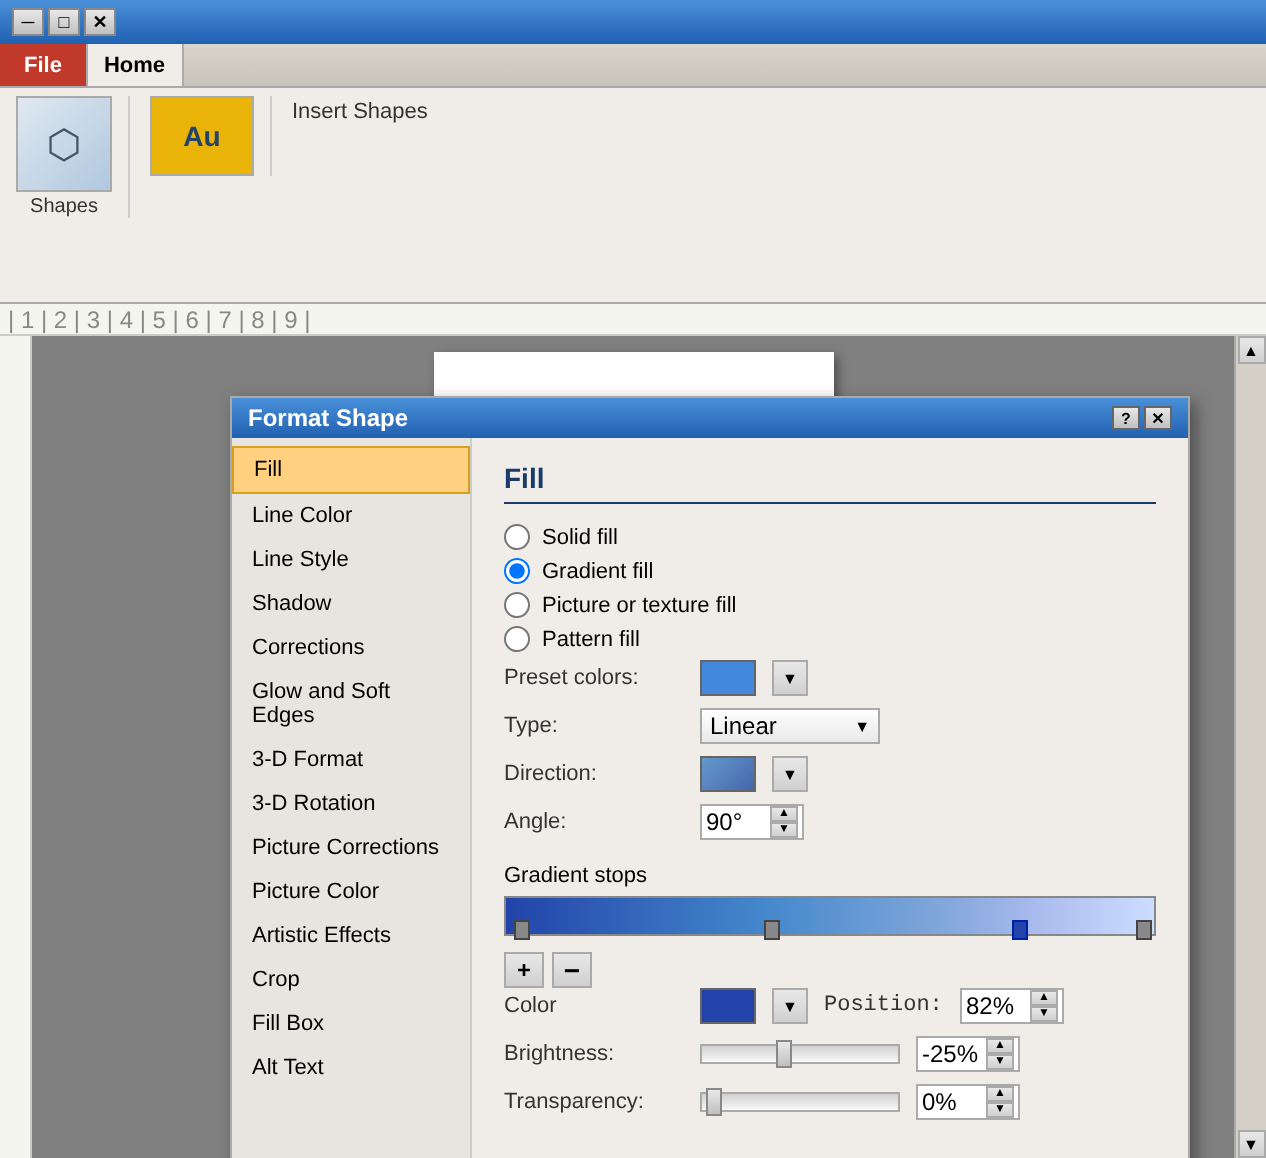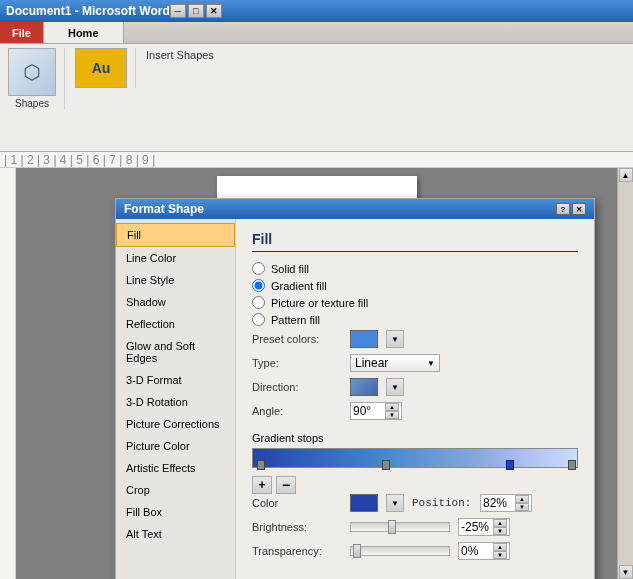--- a/index.html
+++ b/index.html
@@ -33,21 +33,21 @@
       border-bottom: 1px solid #aaa;
       position: relative;
     }
     .ribbon-tabs {
       display: flex;
       height: 22px;
       background: linear-gradient(to bottom, #d8d4cc, #c8c4bc);
       border-bottom: 1px solid #aaa;
     }
     .ribbon-tab {
-      padding: 2px 24px;
+      padding: 2px 8px;
       font-size: 11px;
       font-weight: bold;
       cursor: pointer;
       display: flex; align-items: center;
       border-right: 1px solid #aaa;
     }
     .ribbon-tab.file { background: #c0392b; color: white; padding: 2px 12px; }
     .ribbon-tab.active { background: #f0ede8; border-bottom: none; color: #000; }
     .ribbon-content { padding: 4px 8px; display: flex; gap: 10px; align-items: flex-start; }
     .ribbon-group { display: flex; flex-direction: column; align-items: center; border-right: 1px solid #ccc; padding-right: 8px; }
@@ -321,21 +321,20 @@
       background: linear-gradient(to bottom, #e8e8e8, #d0d0d0);
       border: 1px solid #aaa;
       display: flex; align-items: center; justify-content: center;
       font-size: 8px; cursor: pointer;
     }
   </style>
 </head>
 <body>
 
 <div class="title-bar">
-  <span>Document1 - Microsoft Word</span>
   <div class="title-bar-controls">
     <div class="title-btn">─</div>
     <div class="title-btn">□</div>
     <div class="title-btn">✕</div>
   </div>
 </div>
 
 <div class="ribbon-area">
   <div class="ribbon-tabs">
     <div class="ribbon-tab file">File</div>
@@ -387,21 +386,21 @@
         <div class="dialog-btn">✕</div>
       </div>
     </div>
     <div class="dialog-body">
 
       <div class="left-panel">
         <div class="panel-item active">Fill</div>
         <div class="panel-item">Line Color</div>
         <div class="panel-item">Line Style</div>
         <div class="panel-item">Shadow</div>
-        <div class="panel-item">Reflection</div>
+        <div class="panel-item">Corrections</div>
         <div class="panel-item">Glow and Soft Edges</div>
         <div class="panel-item">3-D Format</div>
         <div class="panel-item">3-D Rotation</div>
         <div class="panel-item">Picture Corrections</div>
         <div class="panel-item">Picture Color</div>
         <div class="panel-item">Artistic Effects</div>
         <div class="panel-item">Crop</div>
         <div class="panel-item">Fill Box</div>
         <div class="panel-item">Alt Text</div>
       </div>

